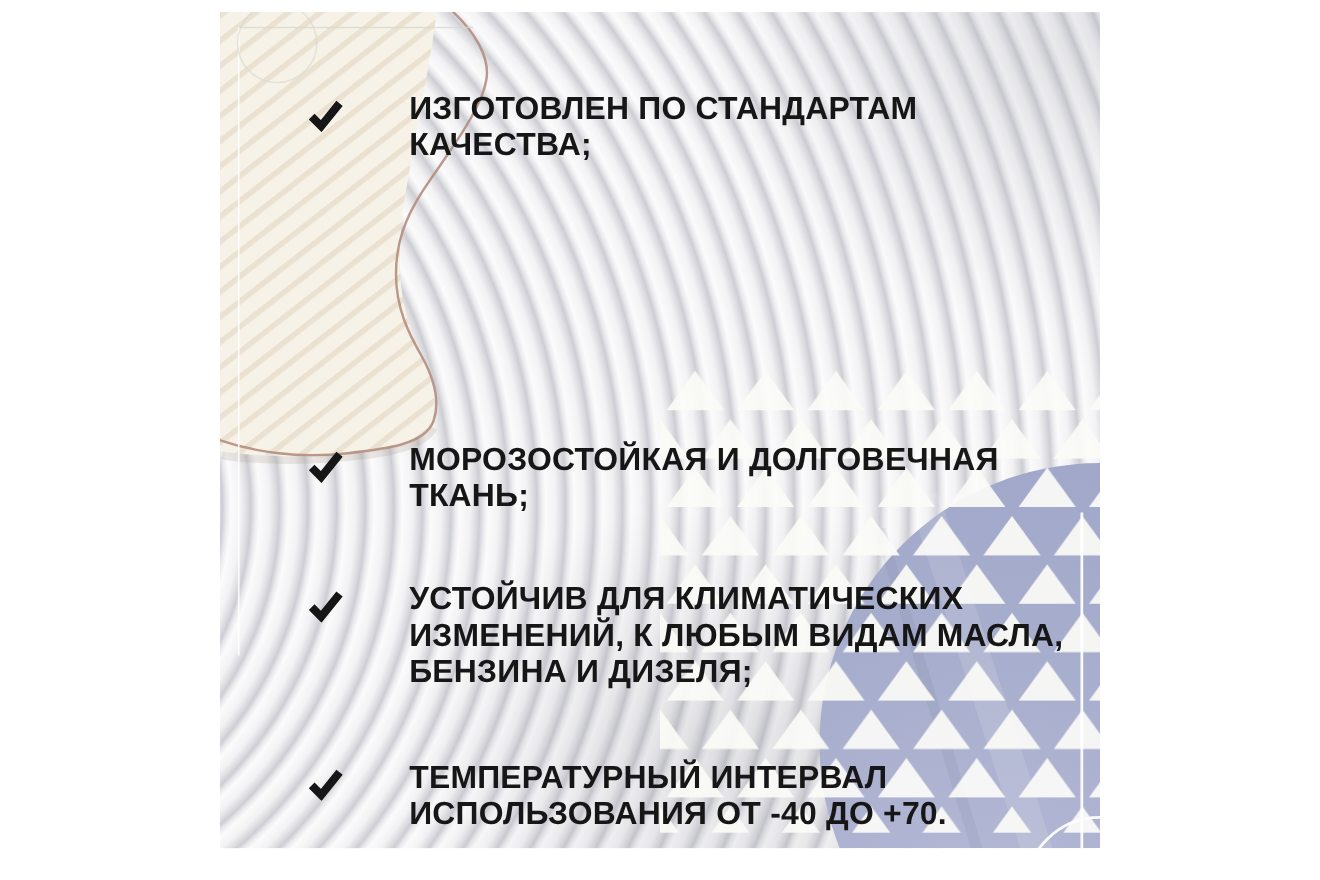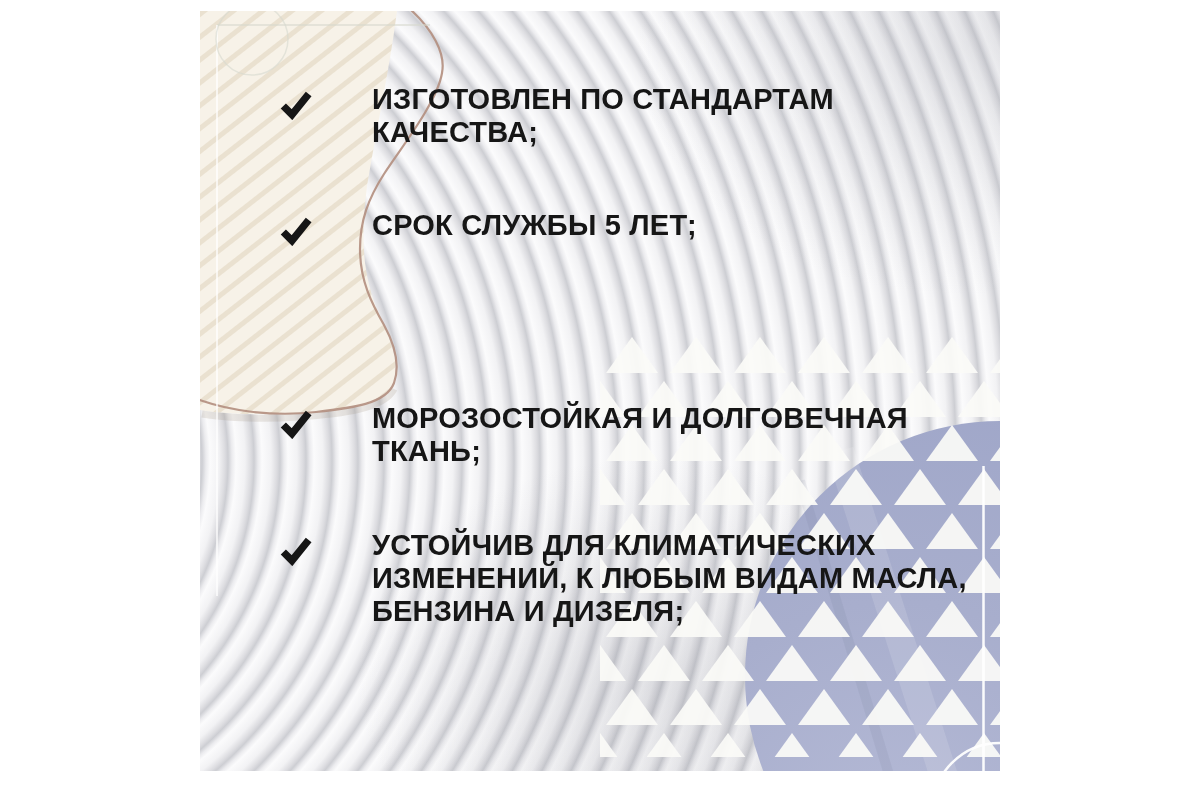--- a/index.html
+++ b/index.html
@@ -101,41 +101,41 @@
 
     <div class="items">
 
       <div class="feature-item it-1">
         <svg class="check" viewBox="0 0 24 24">
           <path d="M2.5,13.5 L9,20 L21.5,4.5" fill="none" stroke-width="5.5" stroke-linecap="butt" stroke-linejoin="miter" stroke="#161616"></path>
         </svg>
         <span class="feature-text">ИЗГОТОВЛЕН ПО СТАНДАРТАМ КАЧЕСТВА;</span>
       </div>
 
-      <div class="feature-item it-2">
-        <svg class="check" viewBox="0 0 24 24">
-          <path d="M2.5,13.5 L9,20 L21.5,4.5" fill="none" stroke-width="5.5" stroke-linecap="butt" stroke-linejoin="miter" stroke="#161616"></path>
-        </svg>
-        <span class="feature-text">СРОК СЛУЖБЫ 5 ЛЕТ;</span>
-      </div>
 
 
       <div class="feature-item it-5">
         <svg class="check" viewBox="0 0 24 24">
           <path d="M2.5,13.5 L9,20 L21.5,4.5" fill="none" stroke-width="5.5" stroke-linecap="butt" stroke-linejoin="miter" stroke="#161616"></path>
         </svg>
         <span class="feature-text">УСТОЙЧИВ ДЛЯ КЛИМАТИЧЕСКИХ ИЗМЕНЕНИЙ, К ЛЮБЫМ ВИДАМ МАСЛА, БЕНЗИНА И ДИЗЕЛЯ;</span>
       </div>
 
       <div class="feature-item it-4">
         <svg class="check" viewBox="0 0 24 24">
           <path d="M2.5,13.5 L9,20 L21.5,4.5" fill="none" stroke-width="5.5" stroke-linecap="butt" stroke-linejoin="miter" stroke="#161616"></path>
         </svg>
         <span class="feature-text">МОРОЗОСТОЙКАЯ И ДОЛГОВЕЧНАЯ ТКАНЬ;</span>
       </div>
 
+      <div class="feature-item it-6">
+        <svg class="check" viewBox="0 0 24 24">
+          <path d="M2.5,13.5 L9,20 L21.5,4.5" fill="none" stroke-width="5.5" stroke-linecap="butt" stroke-linejoin="miter" stroke="#161616"></path>
+        </svg>
+        <span class="feature-text">ТЕМПЕРАТУРНЫЙ ИНТЕРВАЛ ИСПОЛЬЗОВАНИЯ ОТ -40 ДО +70.</span>
+      </div>
 
     </div>
   </div>
 
   <div style="position:absolute;left:0;top:0;width:200px;height:800px;background:#ffffff;"></div>
   <div style="position:absolute;left:1000px;top:0;width:200px;height:800px;background:#ffffff;"></div>
 </div>
 
 </body></html>

